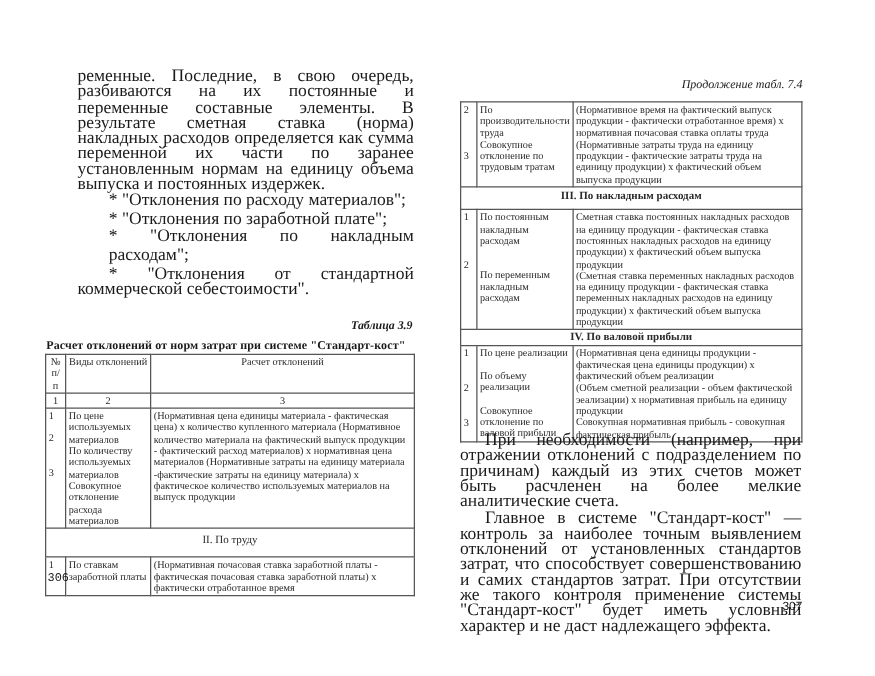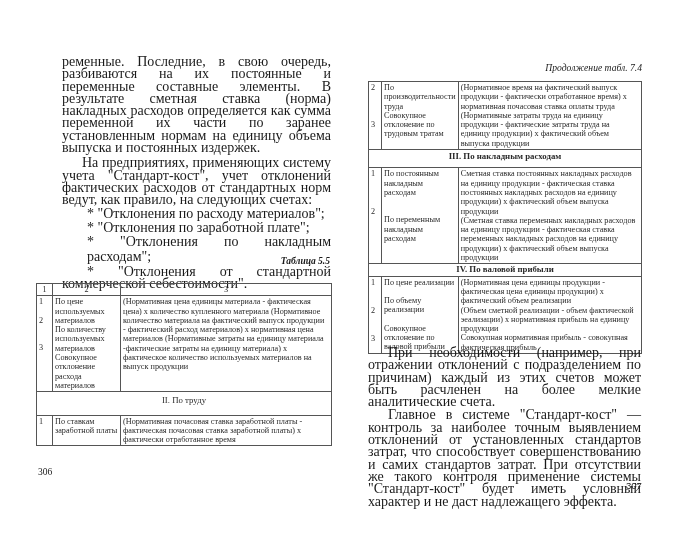--- a/index.html
+++ b/index.html
@@ -32,36 +32,41 @@
 
   .right .cont { position:absolute; right:58px; top:62px; font-style:italic; font-size:9.6px; }
   .right .body-text { left:18px; top:347px; width:273px; }
 </style>
 </head>
 <body>
 
 <div class="page left">
   <div class="body-text">
     <p>ременные. Последние, в свою очередь, разбиваются на их постоянные и переменные составные элементы. В результате сметная ставка (норма) накладных расходов определяется как сумма переменной их части по заранее установленным нормам на единицу объема выпуска и постоянных издержек.</p>
-    <p class="indent" style="margin-top:3px">На предприятиях, применяющих систему учета "Стандарт-кост", учет отклонений фактических расходов от стандартных норм ведут, как правило, на следующих счетах:</p>
     <p class="bullet">* "Отклонения по расходу материалов";</p>
     <p class="bullet">* "Отклонения по заработной плате";</p>
     <p class="bullet">* "Отклонения по накладным расходам";</p>
     <p class="last-bullet" style="margin-top:2px">* "Отклонения от стандартной коммерческой себестоимости".</p>
   </div>
 
-  <div class="tbl-caption" style="right:20px; top:256px;">Таблица 5.5</div>
+  <div class="tbl-caption" style="right:20px; top:256px;">Таблица 3.9</div>
+  <div class="tbl-title" style="left:37px; top:271px;">Расчет отклонений от норм затрат при системе "Стандарт-кост"</div>
 
   <table class="doc" style="left:36px; top:283px; width:296px;">
     <colgroup>
         <col style="width:16px">
         <col style="width:68px">
         <col>
       </colgroup>
     <tbody>
+        <tr>
+      <td class="c">№ п/п</td>
+      <td class="c">Виды отклонений</td>
+      <td class="c">Расчет отклонений</td>
+    </tr>
     <tr>
       <td class="c">1</td>
       <td class="c">2</td>
       <td class="c">3</td>
     </tr>
     <tr>
       <td>
         <span class="cell-line">1</span>
         <span class="cell-line" style="margin-top:9px">2</span>
         <span class="cell-line" style="margin-top:18px">3</span>
@@ -77,21 +82,21 @@
       <td colspan="3" class="sec">II. По труду</td>
     </tr>
     <tr>
       <td>1</td>
       <td>По ставкам заработной платы</td>
       <td>(Нормативная почасовая ставка заработной платы - фактическая почасовая ставка заработной платы) х фактически отработанное время</td>
     </tr>
   </tbody>
     </table>
 
-  <div class="page-num" style="left:38px; top:467px;">306</div>
+  <div class="page-num" style="left:38px; top:457px;font-family:Liberation Mono, monospace;">306</div>
 </div>
 
 <div class="page right">
   <div class="cont">Продолжение табл. 7.4</div>
 
   <table class="doc" style="left:18px; top:81px; width:274px;">
     <colgroup>
         <col style="width:13px">
         <col style="width:63px">
         <col>

